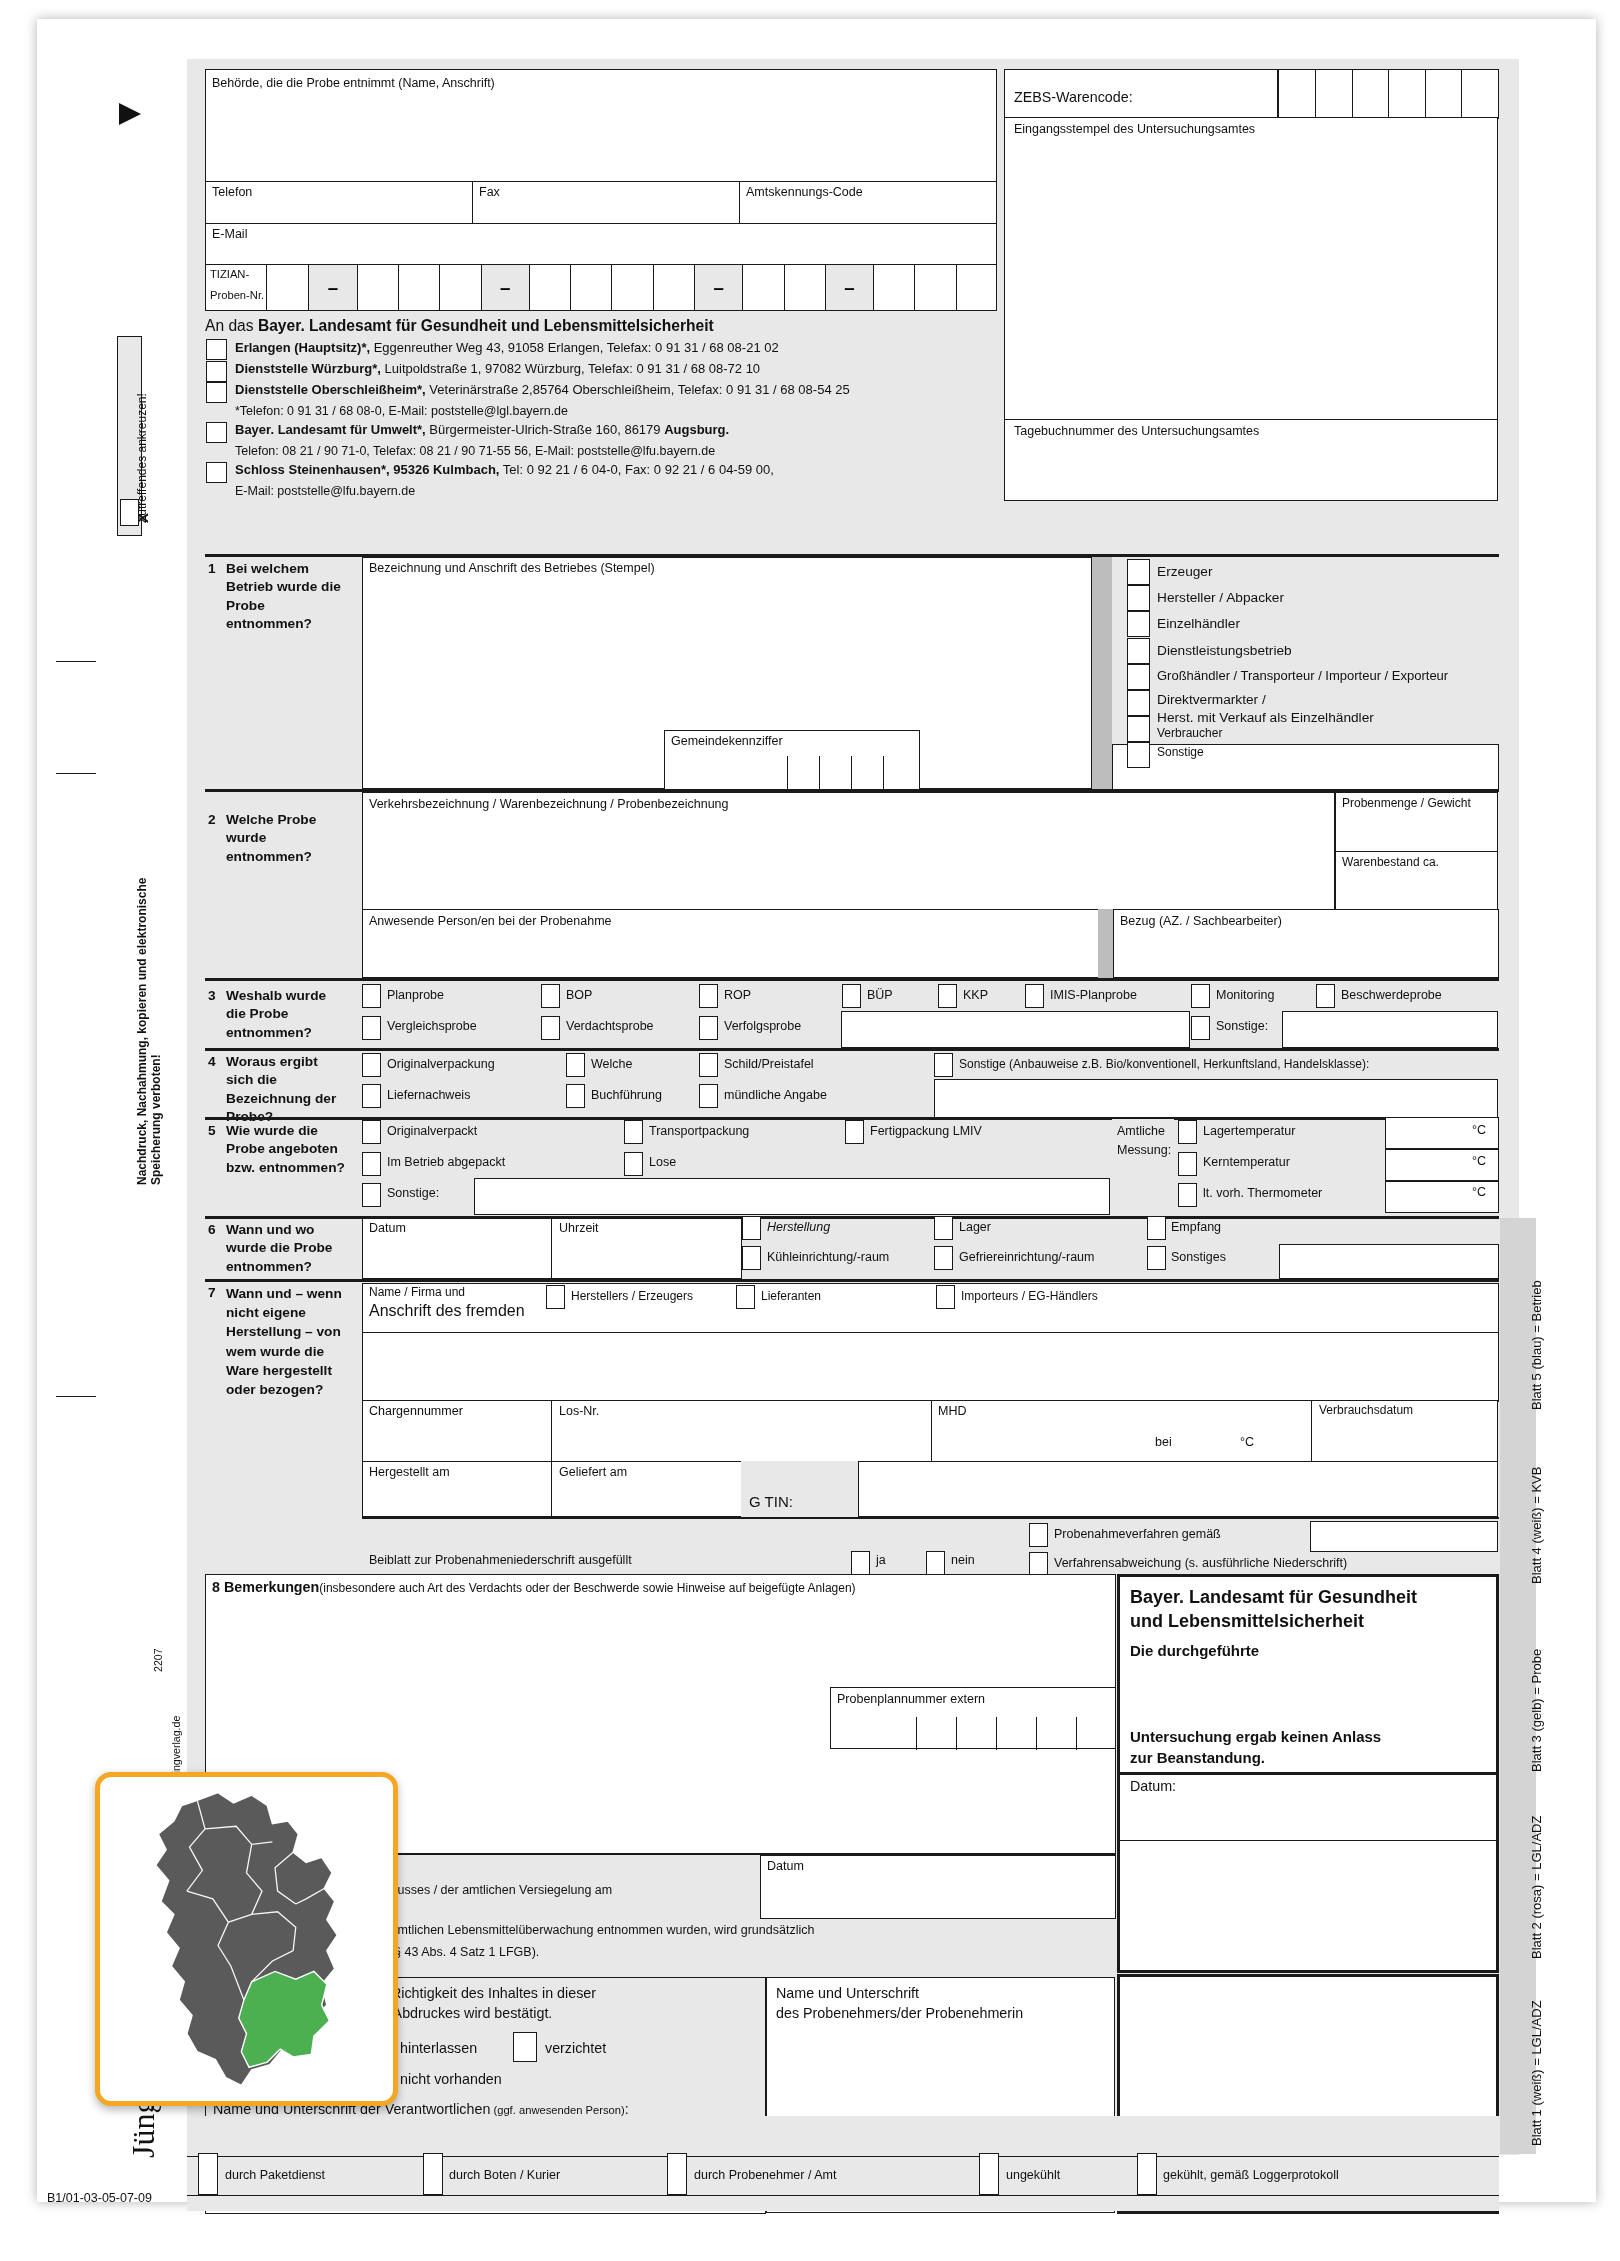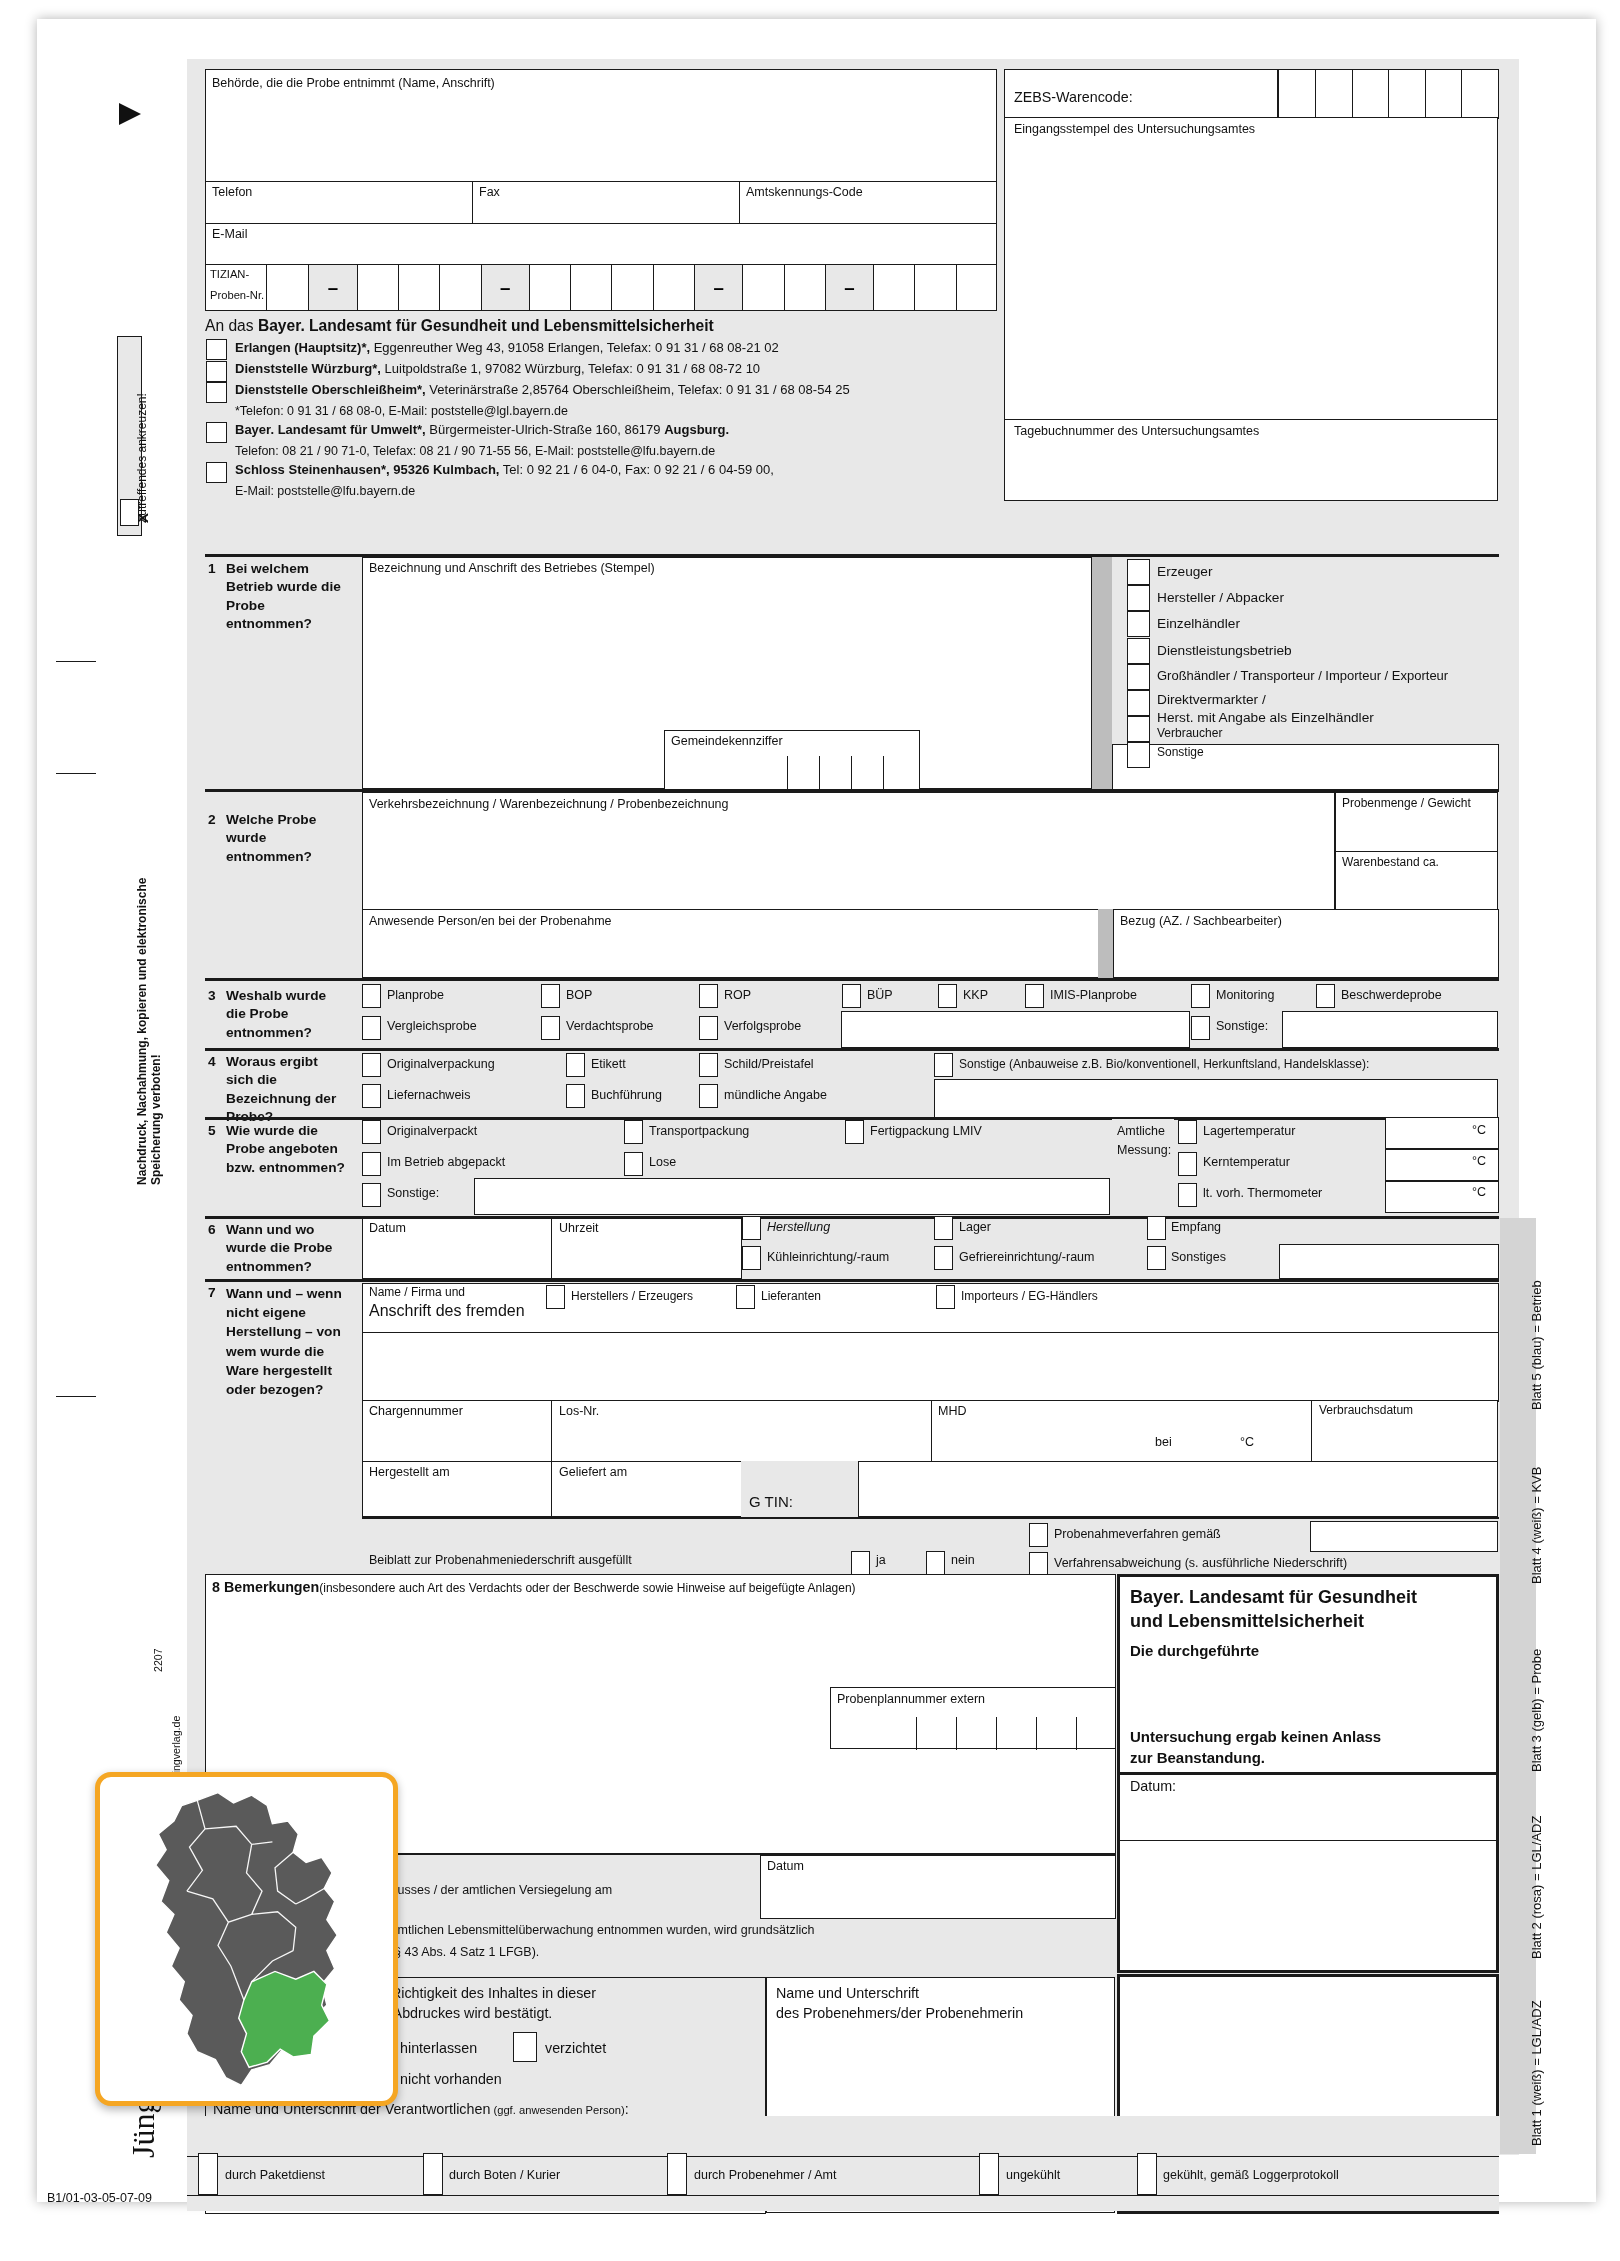--- a/index.html
+++ b/index.html
@@ -202,21 +202,21 @@
   <div class="cb" style="left:1127px;top:585px;width:22.5px;height:26px;"></div>
   <div class="lbl" style="left:1157px;top:590px;font-size:13.7px;">Hersteller / Abpacker</div>
   <div class="cb" style="left:1127px;top:611px;width:22.5px;height:26px;"></div>
   <div class="lbl" style="left:1157px;top:616px;font-size:13.7px;">Einzelhändler</div>
   <div class="cb" style="left:1127px;top:638px;width:22.5px;height:26px;"></div>
   <div class="lbl" style="left:1157px;top:643px;font-size:13.7px;">Dienstleistungsbetrieb</div>
   <div class="cb" style="left:1127px;top:664px;width:22.5px;height:26px;"></div>
   <div class="lbl" style="left:1157px;top:669px;font-size:13px;">Großhändler / Transporteur / Importeur / Exporteur</div>
   <div class="cb" style="left:1127px;top:690px;width:22.5px;height:26px;"></div>
   <div class="lbl" style="left:1157px;top:692px;font-size:13.7px;">Direktvermarkter /</div>
-  <div class="lbl" style="left:1157px;top:710px;font-size:13.7px;">Herst. mit Angabe als Einzelhändler</div>
+  <div class="lbl" style="left:1157px;top:710px;font-size:13.7px;">Herst. mit Verkauf als Einzelhändler</div>
   <div class="cb" style="left:1127px;top:716px;width:22.5px;height:26px;"></div>
   <div class="lbl" style="left:1157px;top:727px;font-size:12px;">Verbraucher</div>
 
   <div class="bx" style="left:1112px;top:744px;width:387px;height:46px;"></div>
   <div class="cb" style="left:1127px;top:742px;width:22.5px;height:26px;"></div>
   <div class="lbl" style="left:1157px;top:746px;font-size:12px;">Sonstige</div>
 
   <div class="hr" style="left:205px;top:789px;width:1294px;height:3.1px;"></div>
   <div class="rowlabel" style="left:208px;top:811px;">2</div>
   <div class="rowlabel" style="left:226px;top:811px;width:119px;white-space:normal;">Welche Probe wurde entnommen?</div>
@@ -267,21 +267,21 @@
   <div class="lbl" style="left:1216px;top:1019px;">Sonstige:</div>
   <div class="bx" style="left:1282px;top:1011px;width:216px;height:37px;"></div>
 
   <div class="hr" style="left:205px;top:1048px;width:1294px;height:3.1px;"></div>
   <div class="rowlabel" style="left:208px;top:1053px;">4</div>
   <div class="rowlabel" style="left:226px;top:1053px;width:120px;white-space:normal;">Woraus ergibt sich die Bezeichnung der Probe?</div>
 
   <div class="cb" style="left:362px;top:1053px;"></div>
   <div class="lbl" style="left:387px;top:1057px;">Originalverpackung</div>
   <div class="cb" style="left:566px;top:1053px;"></div>
-  <div class="lbl" style="left:591px;top:1057px;">Etikett</div>
+  <div class="lbl" style="left:591px;top:1057px;">Welche</div>
   <div class="cb" style="left:699px;top:1053px;"></div>
   <div class="lbl" style="left:724px;top:1057px;">Schild/Preistafel</div>
   <div class="cb" style="left:934px;top:1053px;"></div>
   <div class="lbl" style="left:959px;top:1058px;font-size:12px;">Sonstige (Anbauweise z.B. Bio/konventionell, Herkunftsland, Handelsklasse):</div>
 
   <div class="cb" style="left:362px;top:1084px;"></div>
   <div class="lbl" style="left:387px;top:1088px;">Liefernachweis</div>
   <div class="cb" style="left:566px;top:1084px;"></div>
   <div class="lbl" style="left:591px;top:1088px;">Buchführung</div>
   <div class="cb" style="left:699px;top:1084px;"></div>

